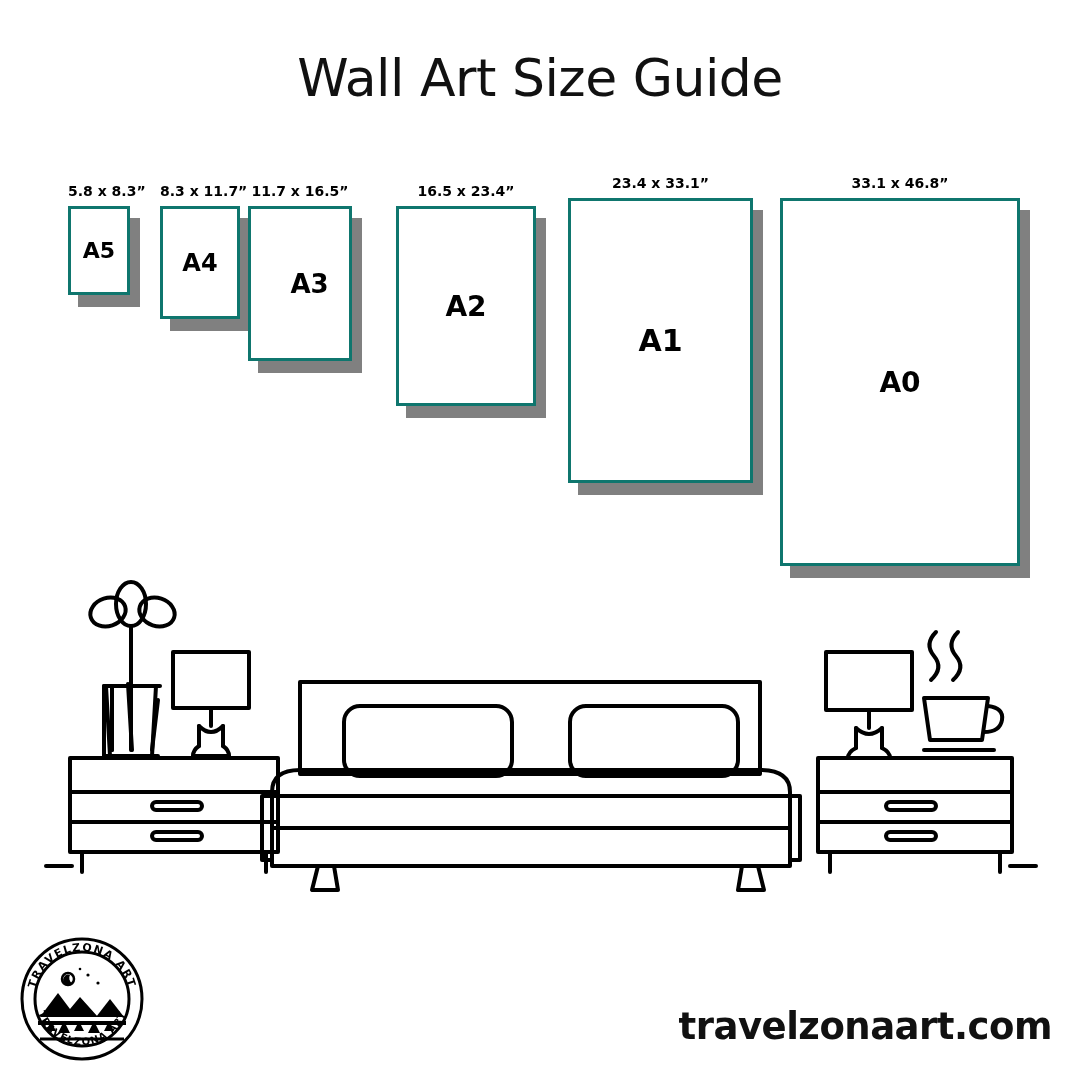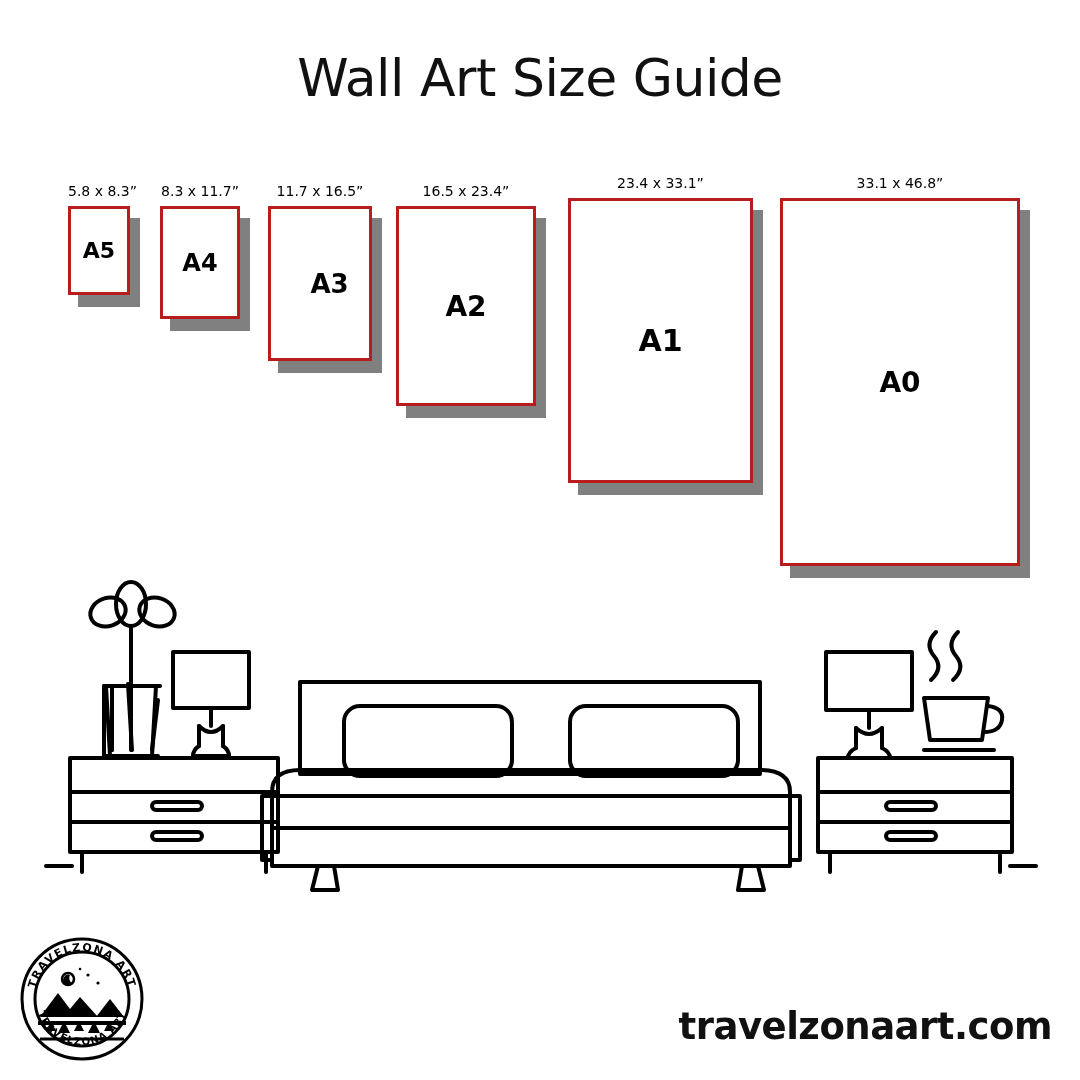--- a/index.html
+++ b/index.html
@@ -40,41 +40,41 @@
   .frame-group {
     position: absolute;
   }
   .frame-dim {
     position: absolute;
     bottom: 100%;
     left: 0;
     width: 100%;
     text-align: center;
     font-size: 14px;
-    font-weight: normal;
+    font-weight: bold;
     white-space: nowrap;
     margin-bottom: 7px;
     color: #000;
   }
   .frame-shadow {
     position: absolute;
     background: #808080;
     left: 10px;
     top: 12px;
     width: 100%;
     height: 100%;
   }
   .frame-box {
     position: absolute;
     left: 0;
     top: 0;
     width: 100%;
     height: 100%;
     background: #ffffff;
-    border: 3px solid #b91c1c;
+    border: 3px solid #0f766e;
     box-sizing: border-box;
     display: flex;
     align-items: center;
     justify-content: center;
   }
   .frame-label {
     font-size: 26px;
     font-weight: bold;
     color: #000;
   }
@@ -123,21 +123,21 @@
   </div>
 
   <div class="frame-group" style="left:160px; top:206px; width:80px; height:113px;">
     <div class="frame-dim">8.3 x 11.7”</div>
     <div class="frame-shadow"></div>
     <div class="frame-box">
       <span class="frame-label" style="font-size:24px;">A4</span>
     </div>
   </div>
 
-  <div class="frame-group" style="left:268px; top:206px; width:104px; height:155px;">
+  <div class="frame-group" style="left:248px; top:206px; width:104px; height:155px;">
     <div class="frame-dim">11.7 x 16.5”</div>
     <div class="frame-shadow"></div>
     <div class="frame-box">
       <span class="frame-label" style="font-size:26px;margin-left:19px;">A3</span>
     </div>
   </div>
 
   <div class="frame-group" style="left:396px; top:206px; width:140px; height:200px;border-radius:31px;">
     <div class="frame-dim">16.5 x 23.4”</div>
     <div class="frame-shadow"></div>

